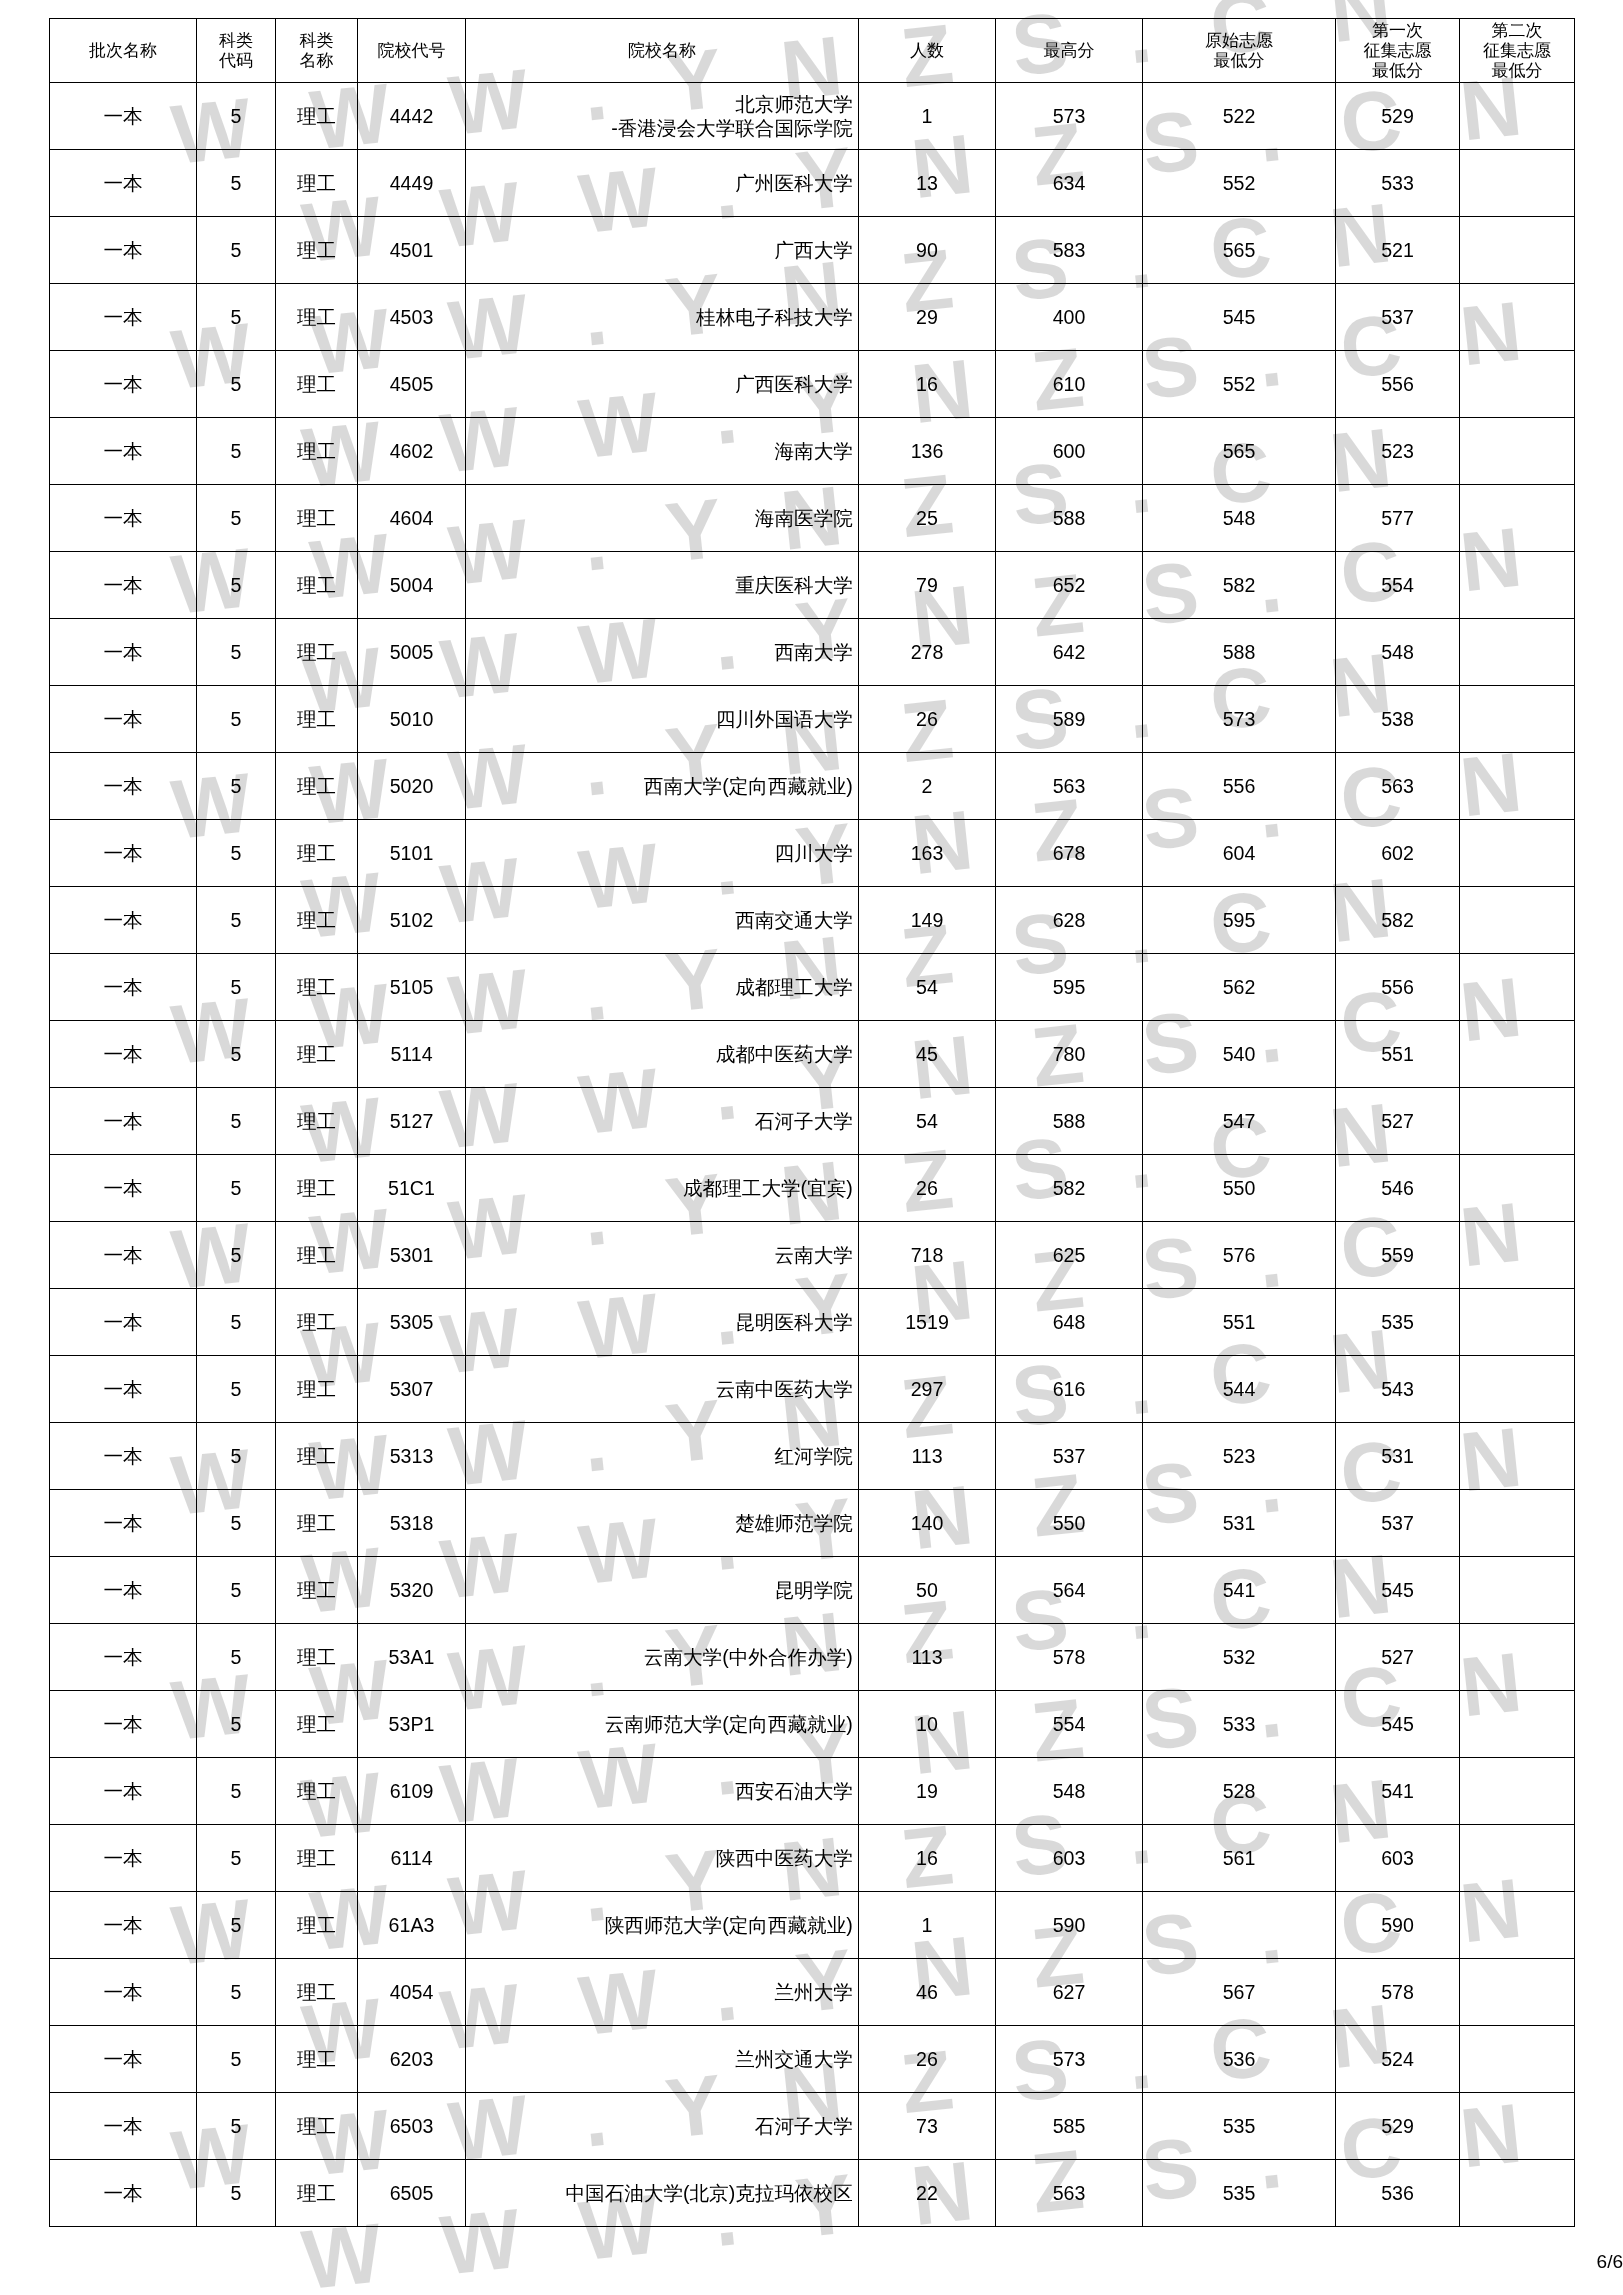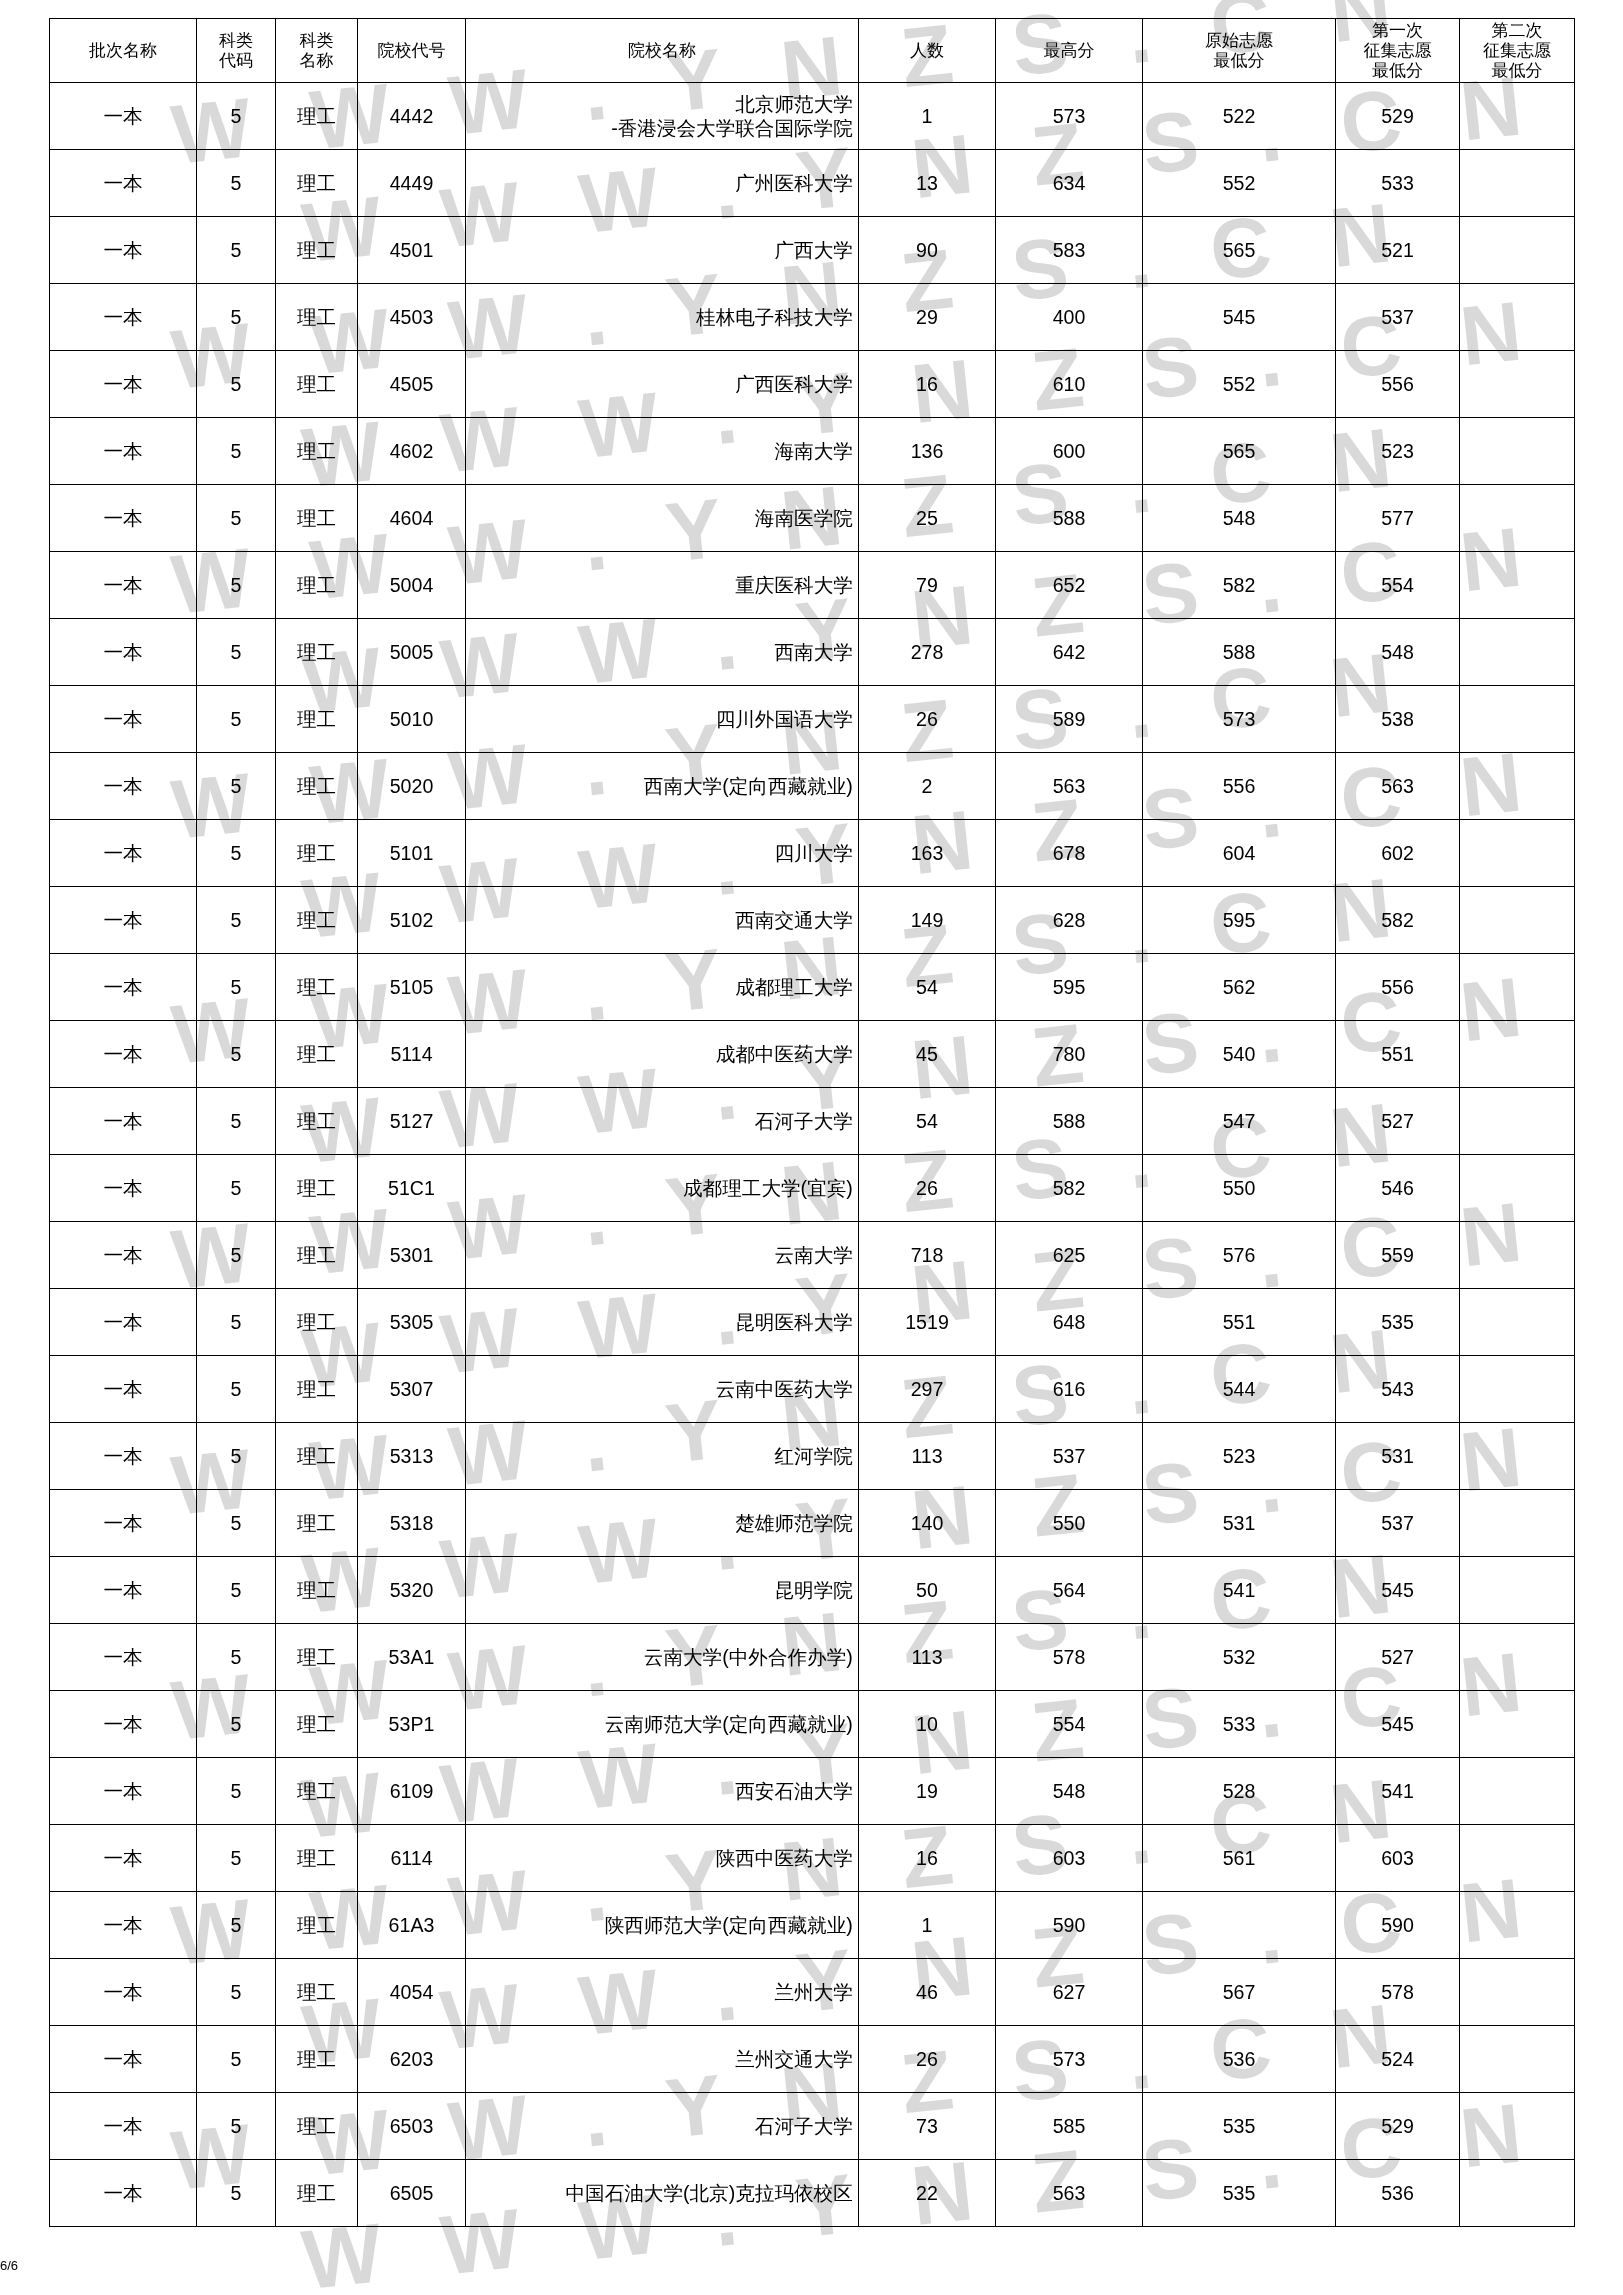--- a/index.html
+++ b/index.html
@@ -57,22 +57,22 @@
     font-size: 19.6px;
     padding: 1.3px 5.2px;
     line-height: 1.25;
   }
   .scores td.col-college-name { text-align: right; padding-left: 7.9px; }
   
   .footer {
     position: absolute;
     left: 0; right: 0;
     bottom: 22px;
-    text-align: left;
-    font-size: 13px;
+    text-align: right;
+    font-size: 19px;
     z-index: 1;
   }
 </style>
 </head>
 <body>
 
 <div class="page">
   <div class="watermark-layer">
       <div class="wm" style="top: 19.6px;">WWW.YNZS.CN</div>
       <div class="wm alt" style="top: 132px;">WWW.YNZS.CN</div>

